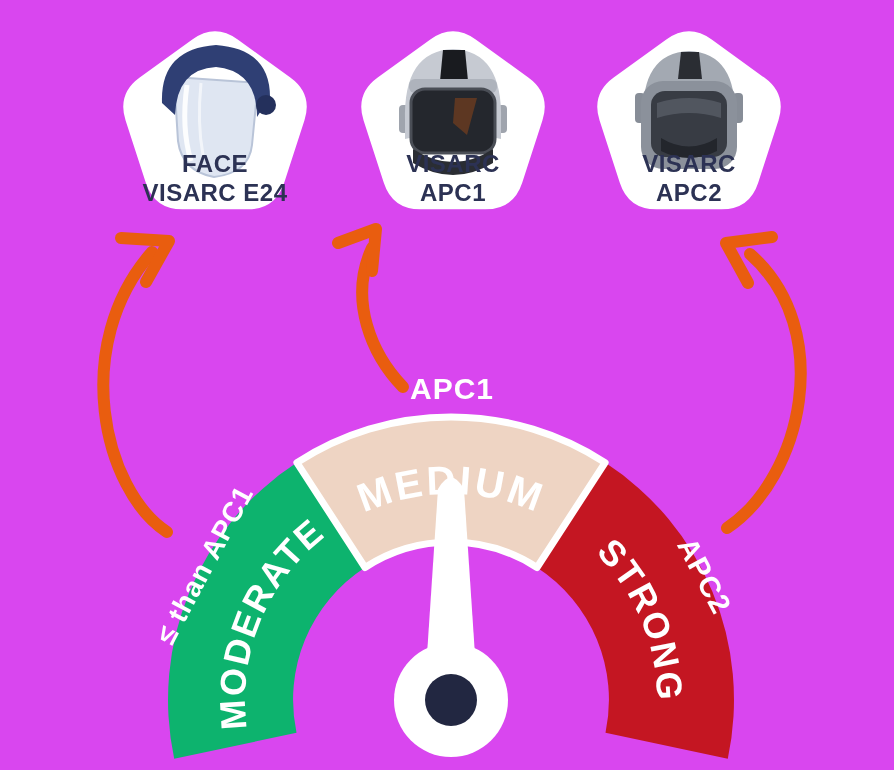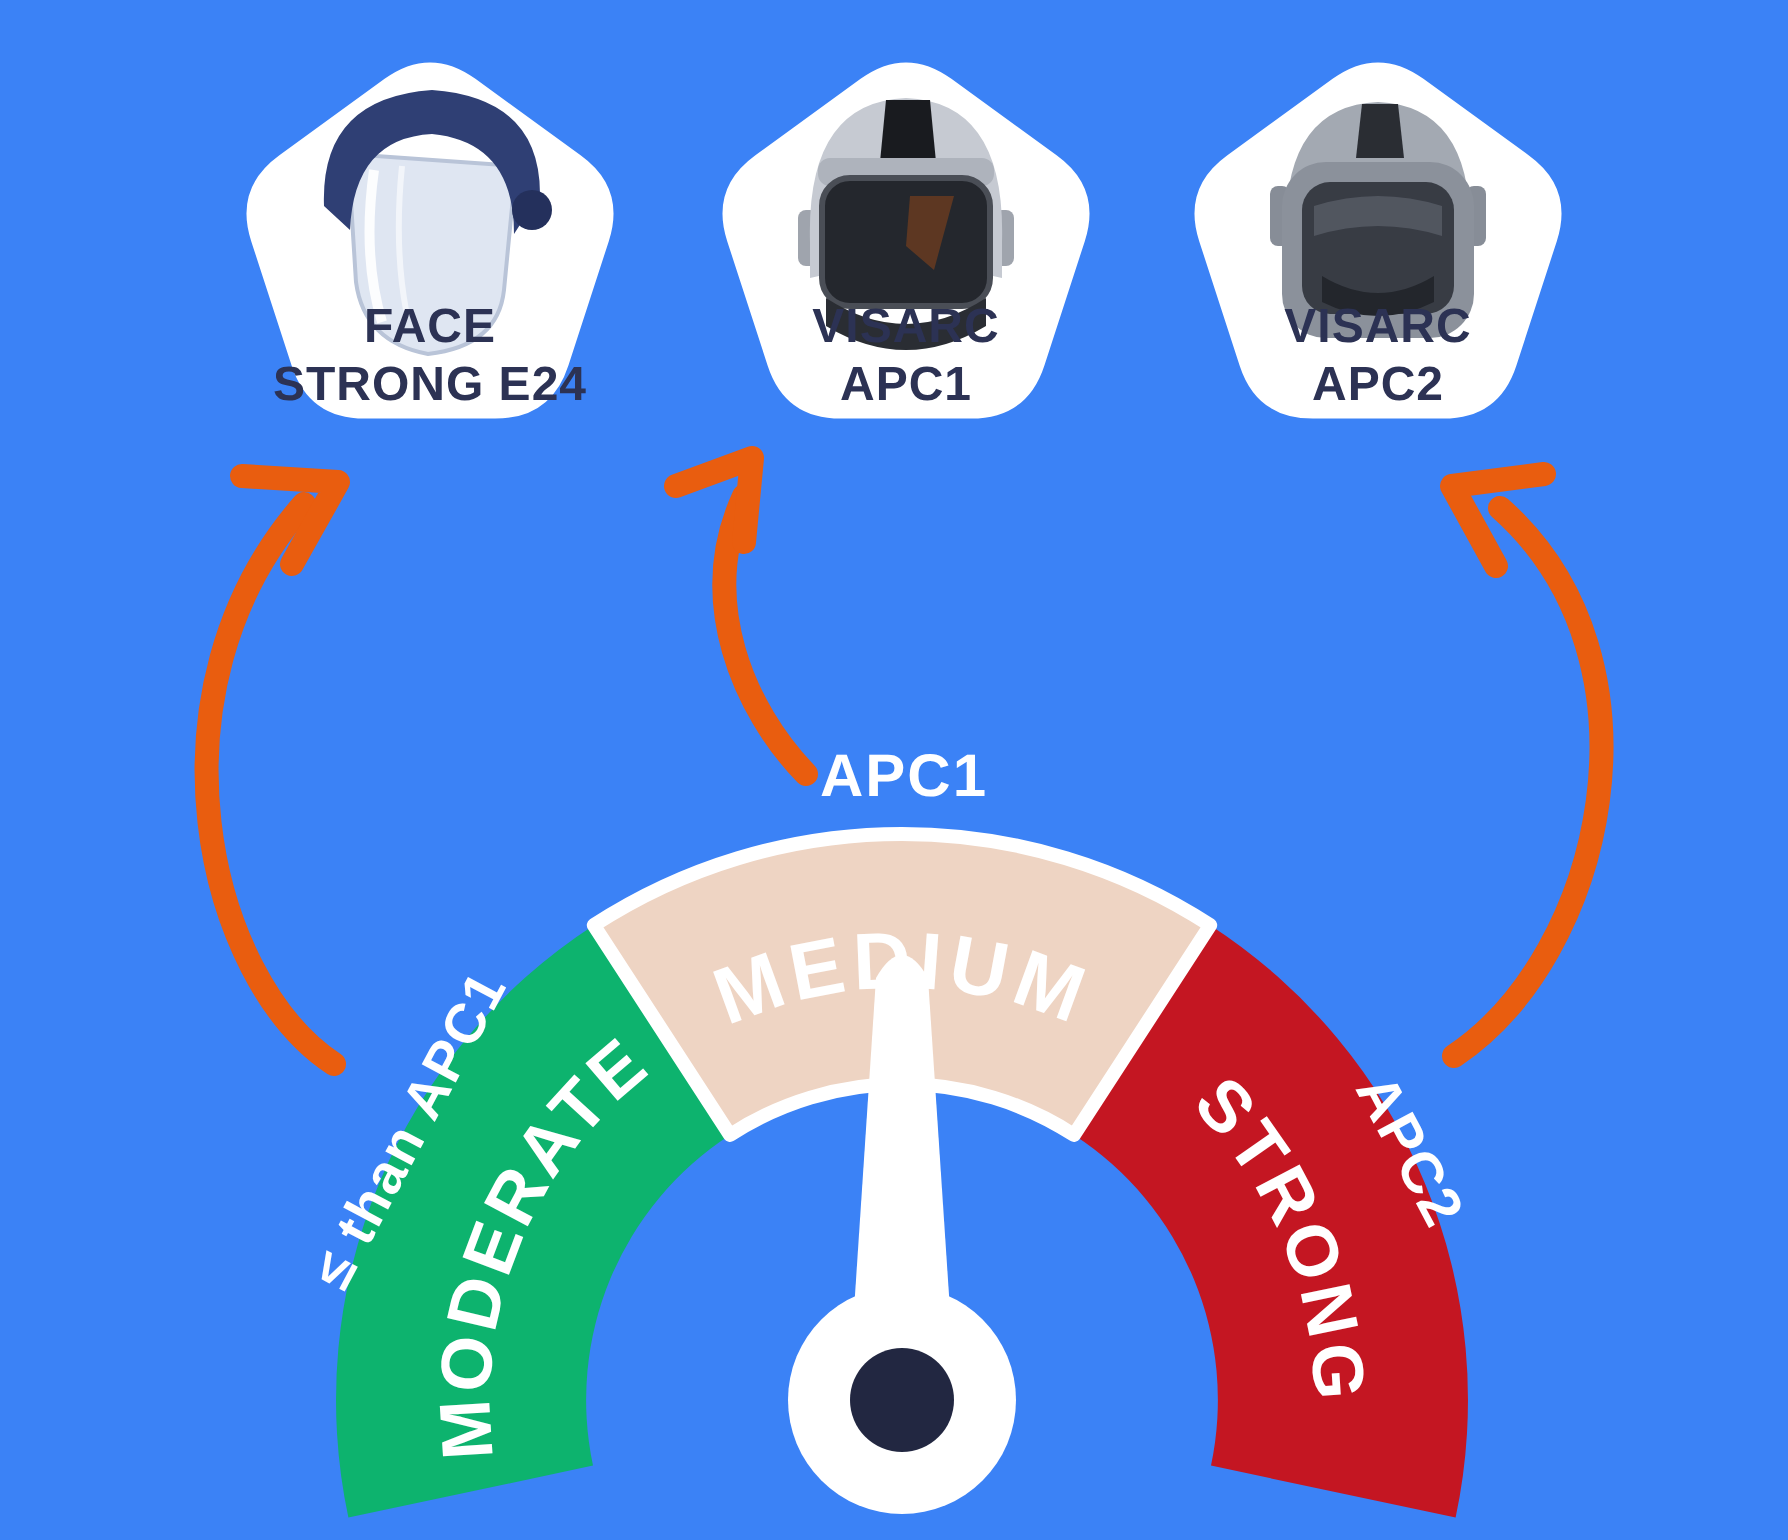--- a/index.html
+++ b/index.html
@@ -1,19 +1,19 @@
 <!DOCTYPE html>
 <html><head>
 <meta charset="utf-8">
 <style>
   html,body{margin:0;padding:0;background:#222741;}
   .stage{
     position:relative;
     width:894px;height:770px;
-    background:#3b82f6;
+    background:#d946ef;
     overflow:hidden;
     font-family:"Liberation Sans","DejaVu Sans",sans-serif;
   }
   svg{display:block;}
   .layer{position:absolute;left:0;top:0;}
 
   
   .badge{position:absolute;width:196px;height:187px;}
   .badge-1{left:117px;top:23px;}
   .badge-2{left:355px;top:23px;}
@@ -87,21 +87,21 @@
       <g>
         <path d="M57 54 L141 60 L135 122 Q132 150 97 154 Q65 148 61 118 Z" fill="#dfe6f2" stroke="#b9c4d8" stroke-width="2"></path>
         <path d="M70 62 Q64 105 74 138" stroke="#ffffff" stroke-width="5" fill="none" opacity="0.9"></path>
         <path d="M84 60 Q80 100 86 132" stroke="#ffffff" stroke-width="3" fill="none" opacity="0.6"></path>
         <path d="M45 80 Q43 26 99 22 Q153 26 153 74 L140 94 Q140 48 99 44 Q60 46 58 92 Z" fill="#2f3f74"></path>
         <circle cx="149" cy="82" r="10" fill="#24305c"></circle>
       </g>
     </svg>
     <div class="badge-label">
       <span>FACE</span>
-      <span>STRONG E24</span>
+      <span>VISARC E24</span>
     </div>
   </div>
 
   <div class="badge badge-2">
     <svg width="196" height="187" viewBox="0 0 196 187">
       <path d="M75.3 16.4 Q98 0 120.7 16.4 L173.3 54.6 Q196 71 187.4 97.6 L167.2 159.7
                Q158.6 186.3 130.6 186.3 L65.4 186.3 Q37.4 186.3 28.8 159.7 L8.6 97.6
                Q0 71 22.7 54.6 Z" fill="#ffffff"></path>
       <g>
         <rect x="44" y="82" width="10" height="28" rx="4" fill="#9fa4ad"></rect>

